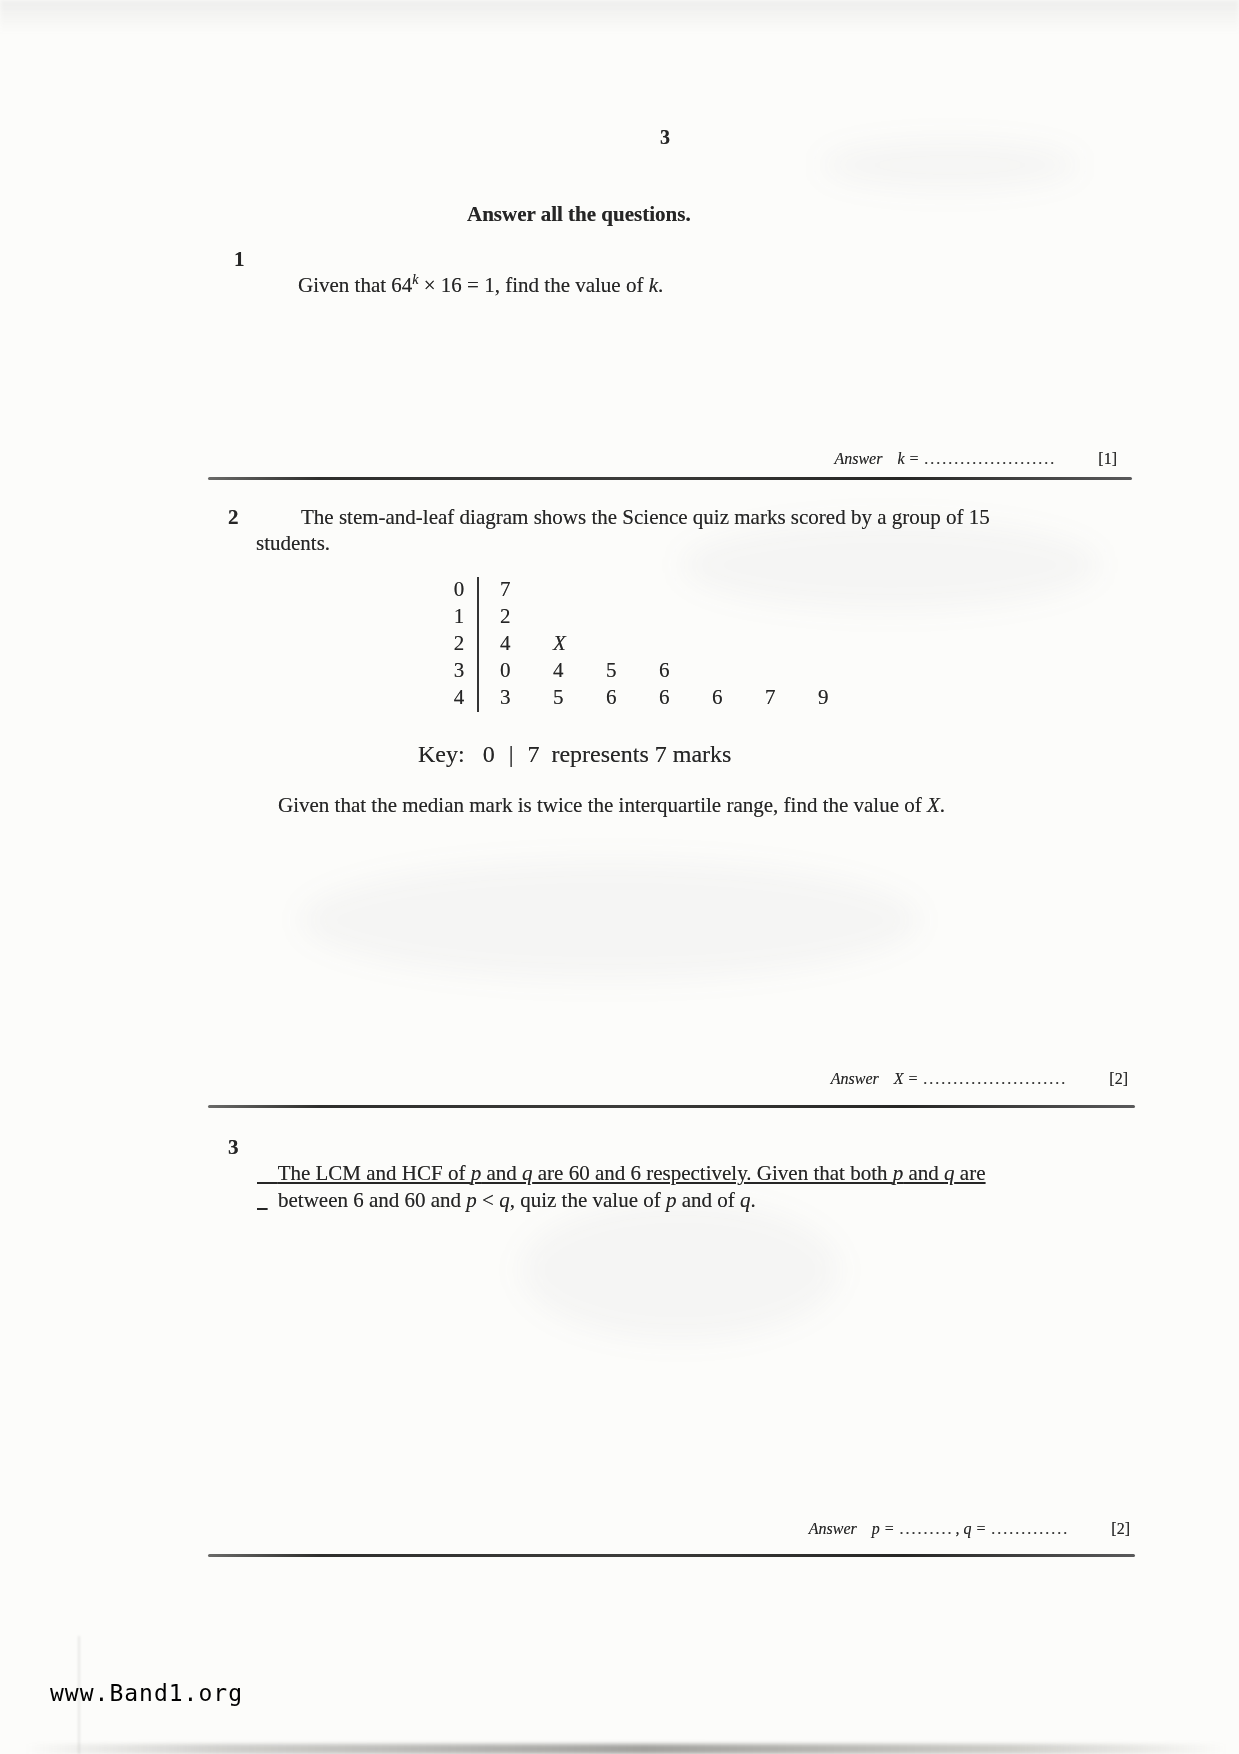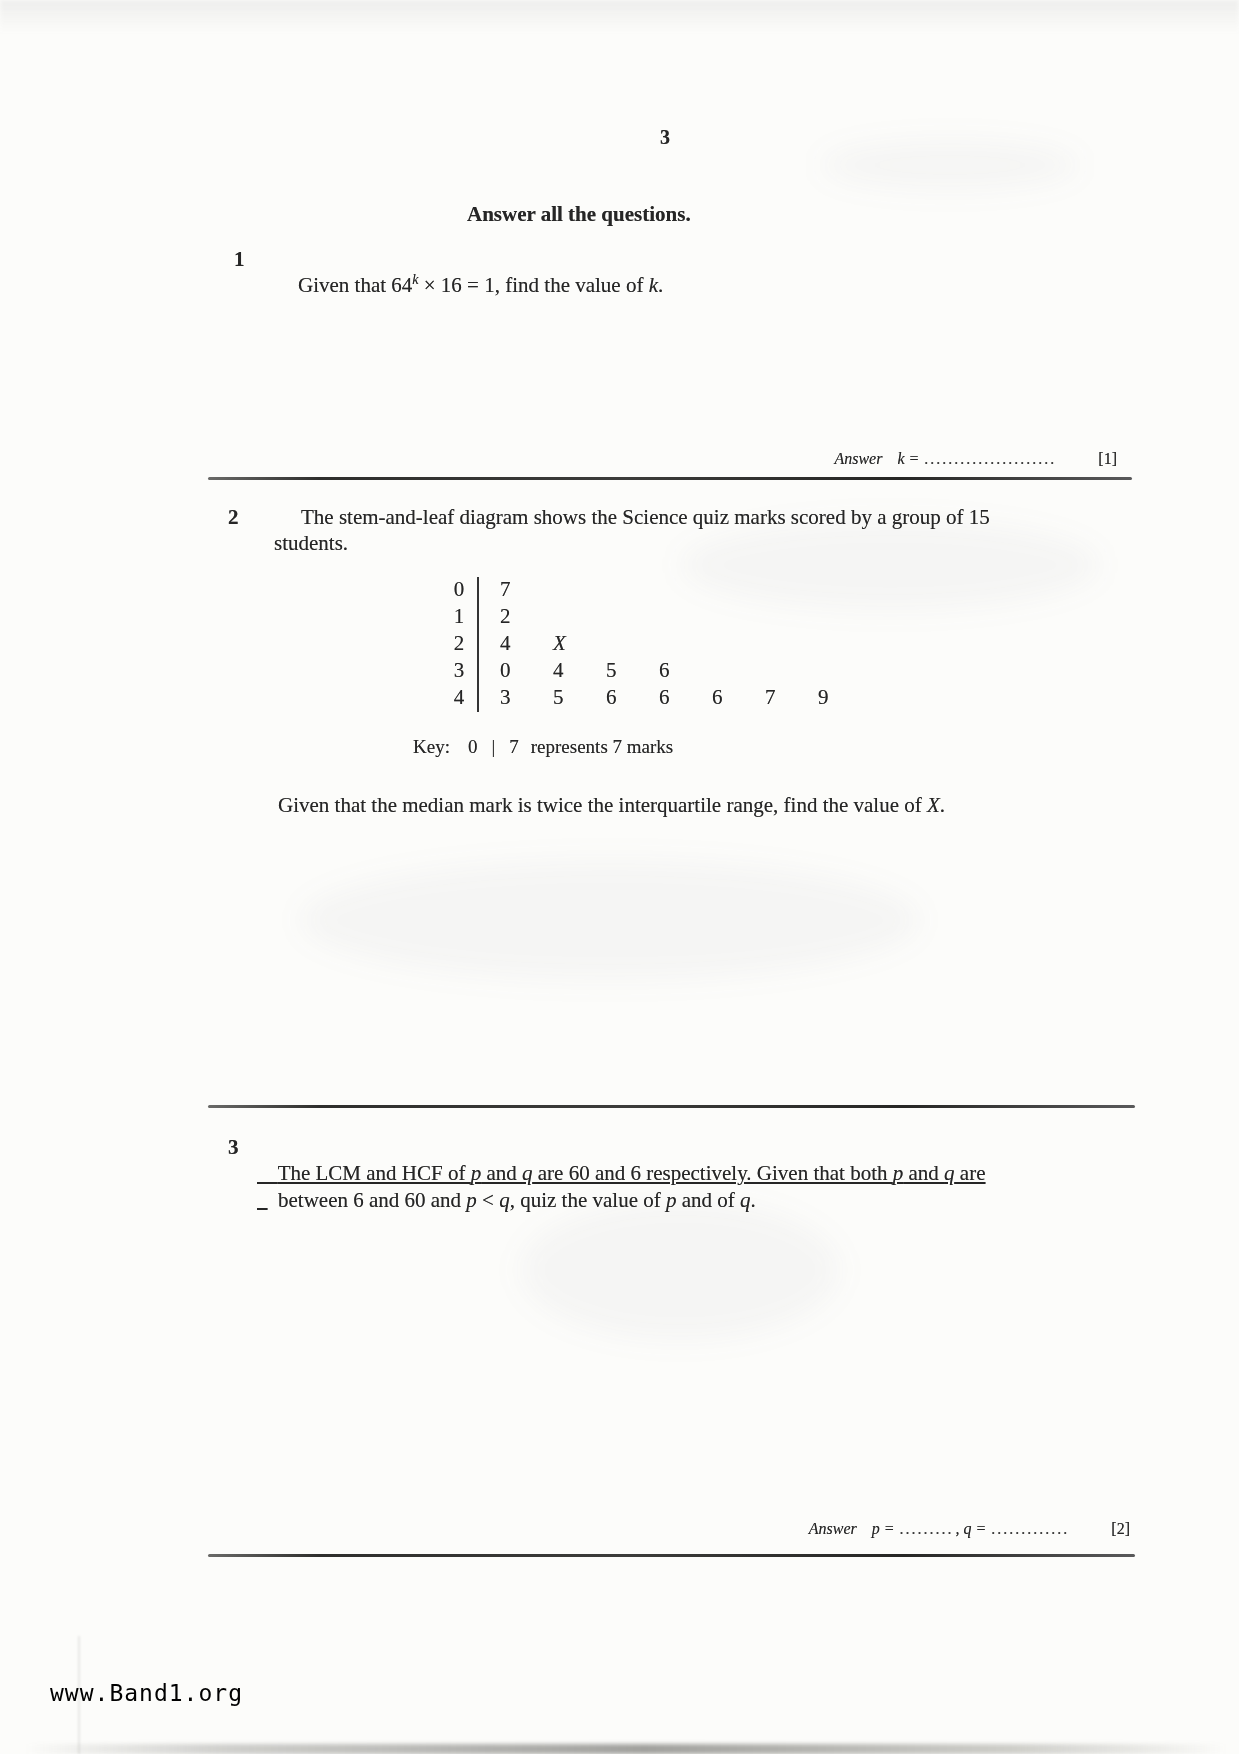--- a/index.html
+++ b/index.html
@@ -47,21 +47,21 @@
     background:linear-gradient(90deg,#6a6a68 0%,#2e2e2c 12%,#3c3c3a 45%,#262624 75%,#59595a 100%);
   }
 
   
   #stemleaf{position:absolute;left:450px;top:577px;}
   .sl-row{display:flex;height:27px;}
   .sl-stem{width:18px;text-align:center;font-size:21px;margin-right:9px;text-shadow:0 0 0.6px rgba(20,20,20,0.5);}
   .sl-leaves{border-left:2px solid #343434;padding-left:21px;display:flex;}
   .sl-leaf{width:53px;font-size:21px;text-shadow:0 0 0.6px rgba(20,20,20,0.5);}
 
-  .keyline{position:absolute;left:394px;top:714px;font-size:19px;white-space:pre;text-shadow:0 0 0.6px rgba(20,20,20,0.5);}
+  .keyline{position:absolute;left:394px;top:714px;font-size:24px;white-space:pre;text-shadow:0 0 0.6px rgba(20,20,20,0.5);}
   .keyline .k-stem{margin-left:18px;}
   .keyline .k-bar{margin-left:14px;color:#2e2e2e;}
   .keyline .k-leaf{margin-left:14px;}
   .keyline .k-text{margin-left:12px;}
 
   
   .answer-row{
     position:absolute;
     font-style:italic;
     font-size:16px;
@@ -101,21 +101,21 @@
   </div>
 
   <div class="answer-row" style="top:432px;right:122px;">
     <span class="ans-label">Answer</span><span class="ans-var">k =</span><span class="dots">......................</span><span class="marks">[1]</span>
   </div>
 
   <div class="rule" style="left:208px;top:477px;width:924px;"></div>
 
   <div class="txt qnum" style="left:228px;top:504px;">2</div>
   <div class="txt" style="left:257px;top:504px;margin-left:44px;">The stem-and-leaf diagram shows the Science quiz marks scored by a group of 15</div>
-  <div class="txt" style="left:274px;top:530px;">students.</div>
+  <div class="txt" style="left:256px;top:530px;">students.</div>
 
   <div id="stemleaf">
     <div class="sl-row">
       <span class="sl-stem">0</span>
       <span class="sl-leaves">
         <span class="sl-leaf">7</span>
       </span>
     </div>
     <div class="sl-row">
       <span class="sl-stem">1</span>
@@ -154,20 +154,23 @@
   </div>
 
   <div class="keyline">
     <span>Key:</span><span class="k-stem">0</span><span class="k-bar">|</span><span class="k-leaf">7</span><span class="k-text">represents 7 marks</span>
   </div>
 
   <div class="txt" style="left:257px;top:766px;">
     <span>Given that the median mark is twice the interquartile range, find the value of </span><span class="it">X</span><span>.</span>
   </div>
 
+  <div class="answer-row" style="top:1052px;right:111px;">
+    <span class="ans-label">Answer</span><span class="ans-var">X =</span><span class="dots">........................</span><span class="marks">[2]</span>
+  </div>
 
   <div class="rule" style="left:208px;top:1105px;width:927px;"></div>
 
   <div class="txt qnum" style="left:228px;top:1134px;">3</div>
   <div class="txt" style="left:257px;top:1134px;text-decoration:underline;">
     <span>The LCM and HCF of </span><span class="it">p</span><span> and </span><span class="it">q</span><span> are 60 and 6 respectively. Given that both </span><span class="it">p</span><span> and </span><span class="it">q</span><span> are</span>
   </div>
   <div class="txt" style="left:257px;top:1161px;">
     <span>between 6 and 60 and </span><span class="it">p</span><span> &lt; </span><span class="it">q</span><span>, quiz the value of </span><span class="it">p</span><span> and of </span><span class="it">q</span><span>.</span>
   </div>

